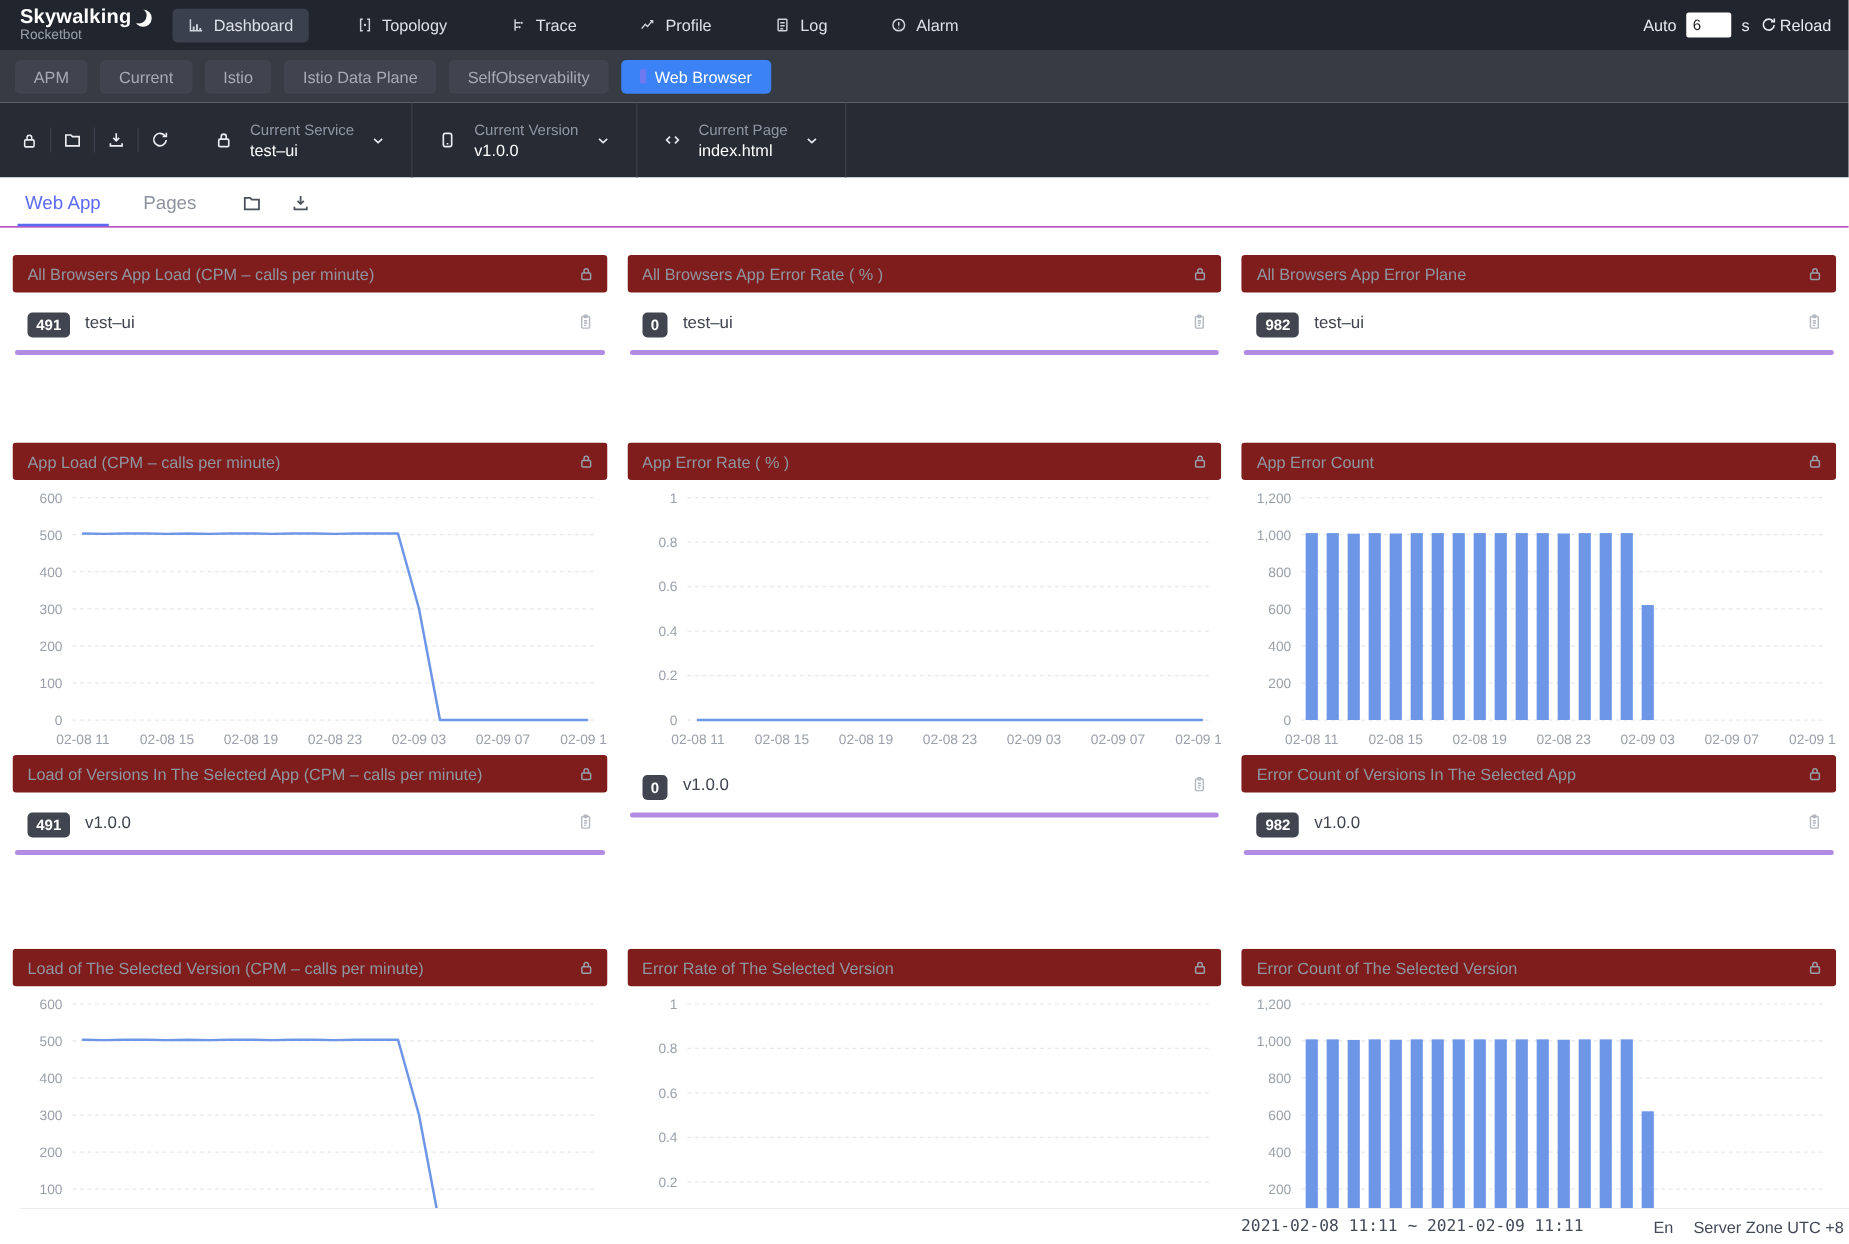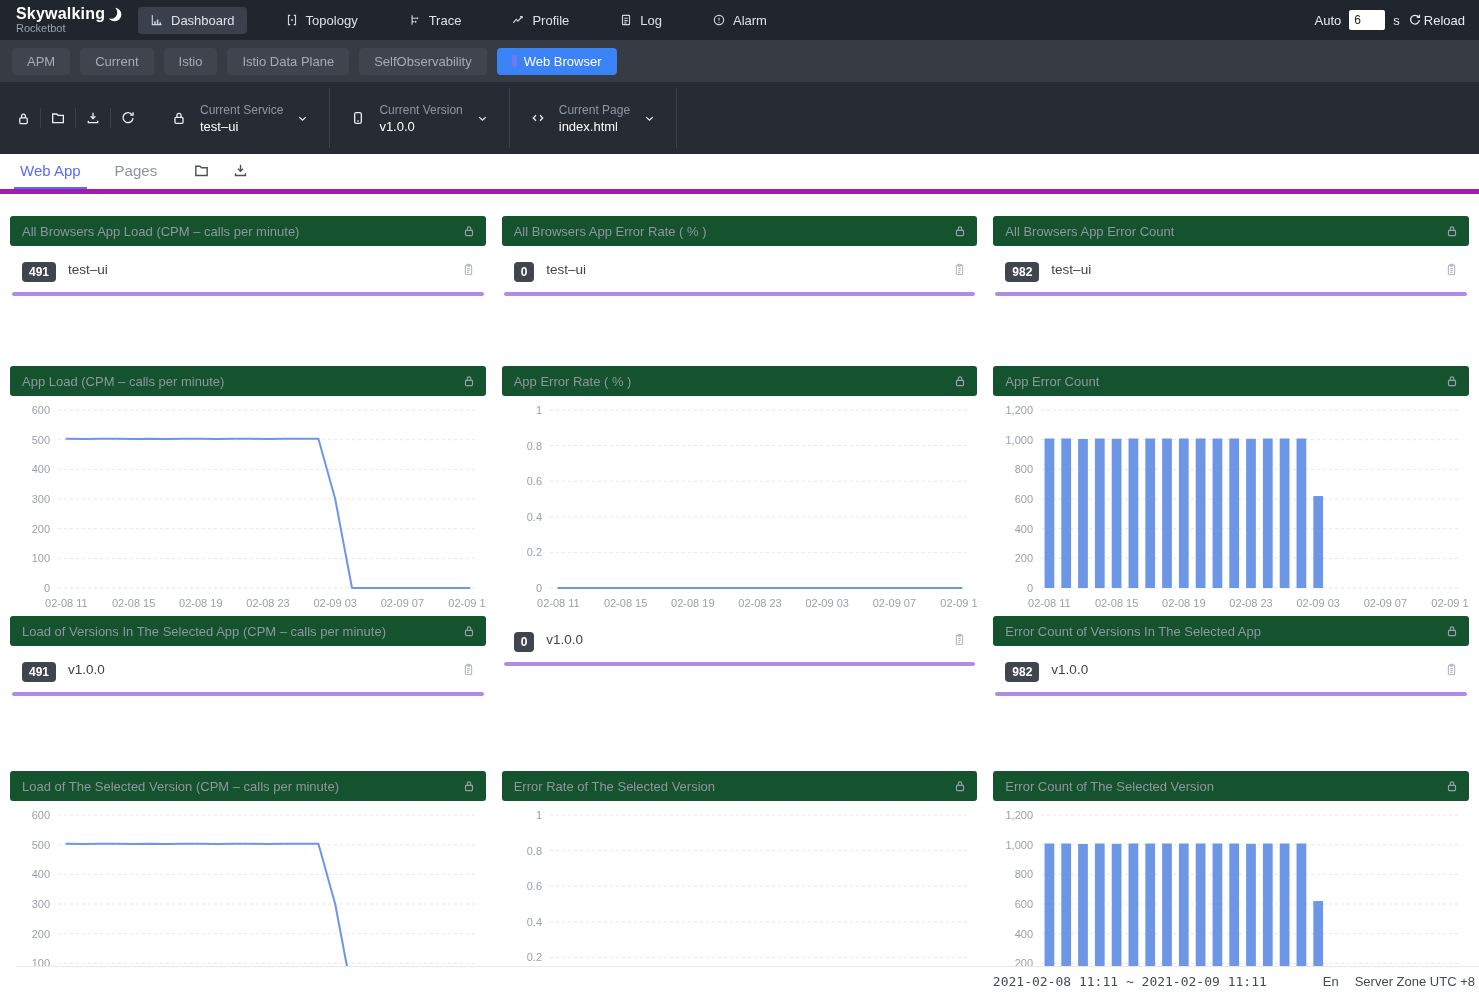--- a/index.html
+++ b/index.html
@@ -24,49 +24,49 @@
   .reload-wrap { display:flex; align-items:center; gap:2px; cursor:pointer; }
 
   
   .dash-tabs { height:42px; background:#363b44; display:flex; align-items:center; gap:10px; padding:0 12px; }
   .dash-tab { background:#3f444e; color:#a6abb5; font-size:13px; padding:6px 15px; border-radius:4px;
               cursor:pointer; display:flex; align-items:center; gap:7px; }
   .dash-tab.active { background:#3b82f6; color:#fff; }
   .tab-marker { width:5px; height:12px; border-radius:2px; background:#6e79f2; display:inline-block; }
 
   
-  .toolbar { height:72px; background:#262b34; display:flex; align-items:center; color:#e8ebef; }
+  .toolbar { height:60px; background:#262b34; display:flex; align-items:center; color:#e8ebef; }
   .tool-btn { width:34px; height:34px; display:flex; align-items:center; justify-content:center;
               color:#eceef2; cursor:pointer; }
   .sep-s { width:1px; height:20px; background:#3b414c; }
   .sep-l { width:1px; height:60px; background:#3b414c; }
   .tool-group { display:flex; align-items:center; gap:13px; padding:0 20px; cursor:pointer; }
   .tool-group .txt { display:flex; flex-direction:column; gap:2px; }
   .tool-label { font-size:12px; color:#8f96a3; }
   .tool-value { font-size:13px; color:#fff; }
   .toolbar .lead { display:flex; align-items:center; padding:0 6px; }
 
   
-  .view-tabs { height:40px; background:#fff; border-bottom:5px solid #a21caf;
+  .view-tabs { height:40px; background:#fff; border-bottom:1px solid #a21caf;
                display:flex; align-items:flex-end; padding:0 14px; }
   .view-tab { font-size:15px; color:#8d939e; padding:9px 6px 8px; margin-right:22px; cursor:pointer;
               border-bottom:2px solid transparent; }
   .view-tab.active { color:#5b6cf3; border-bottom-color:#5b6cf3; }
   .view-icons { display:flex; align-items:center; gap:22px; margin-left:8px; padding-bottom:10px; color:#4a505a; }
   .view-icons span { cursor:pointer; }
 
   
   .main { padding:22px 10px 0; }
   .row { display:grid; grid-template-columns:repeat(3,1fr); gap:0 16px; }
   .row.slots1 { height:150px; }
   .row.charts1 { height:250px; }
   .row.slots2 { height:155px; }
   .row.charts2 { height:240px; }
   .card { background:#fff; overflow:hidden; }
-  .card-header { height:30px; background:#14532d; display:flex; align-items:center;
+  .card-header { height:30px; background:#7f1d1d; display:flex; align-items:center;
                  padding:0 10px 0 12px; border-radius:3px; }
   .card-title { font-size:13px; color:#9095a0; flex:1; white-space:nowrap; overflow:hidden; }
   .card-header .lock { color:#9aa0ab; cursor:pointer; }
 
   .slot-body { padding:16px 2px 0; }
   .slot-line { display:flex; align-items:flex-start; gap:12px; padding:0 8px 0 10px; }
   .badge { background:#40454f; color:#fff; font-size:12px; font-weight:bold;
            padding:3px 7px; border-radius:4px; min-width:14px; text-align:center; }
   .slot-label { font-size:13.5px; color:#3e434d; flex:1; }
   .clip { color:#b3b7bf; cursor:pointer; }
@@ -355,21 +355,21 @@
                 <rect x="10" y="3.5" width="4" height="3" rx="1"></rect>
                 <path d="M10 10.5h4M10 13.5h4M10 16.5h3"></path>
               </svg>
             </span>
         </div>
         <div class="slot-bar"></div>
       </div>
     </div>
     <div class="card">
       <div class="card-header">
-        <span class="card-title">All Browsers App Error Count</span>
+        <span class="card-title">All Browsers App Error Plane</span>
         <span class="lock">
             <svg width="14" height="14" viewBox="0 0 24 24" fill="none" stroke="currentColor" stroke-width="2">
               <rect x="6" y="11" width="12" height="9" rx="1.5"></rect>
               <path d="M9 11V8a3 3 0 0 1 6 0v3"></path>
             </svg>
           </span>
       </div>
       <div class="slot-body">
         <div class="slot-line">
           <span class="badge">982</span>

